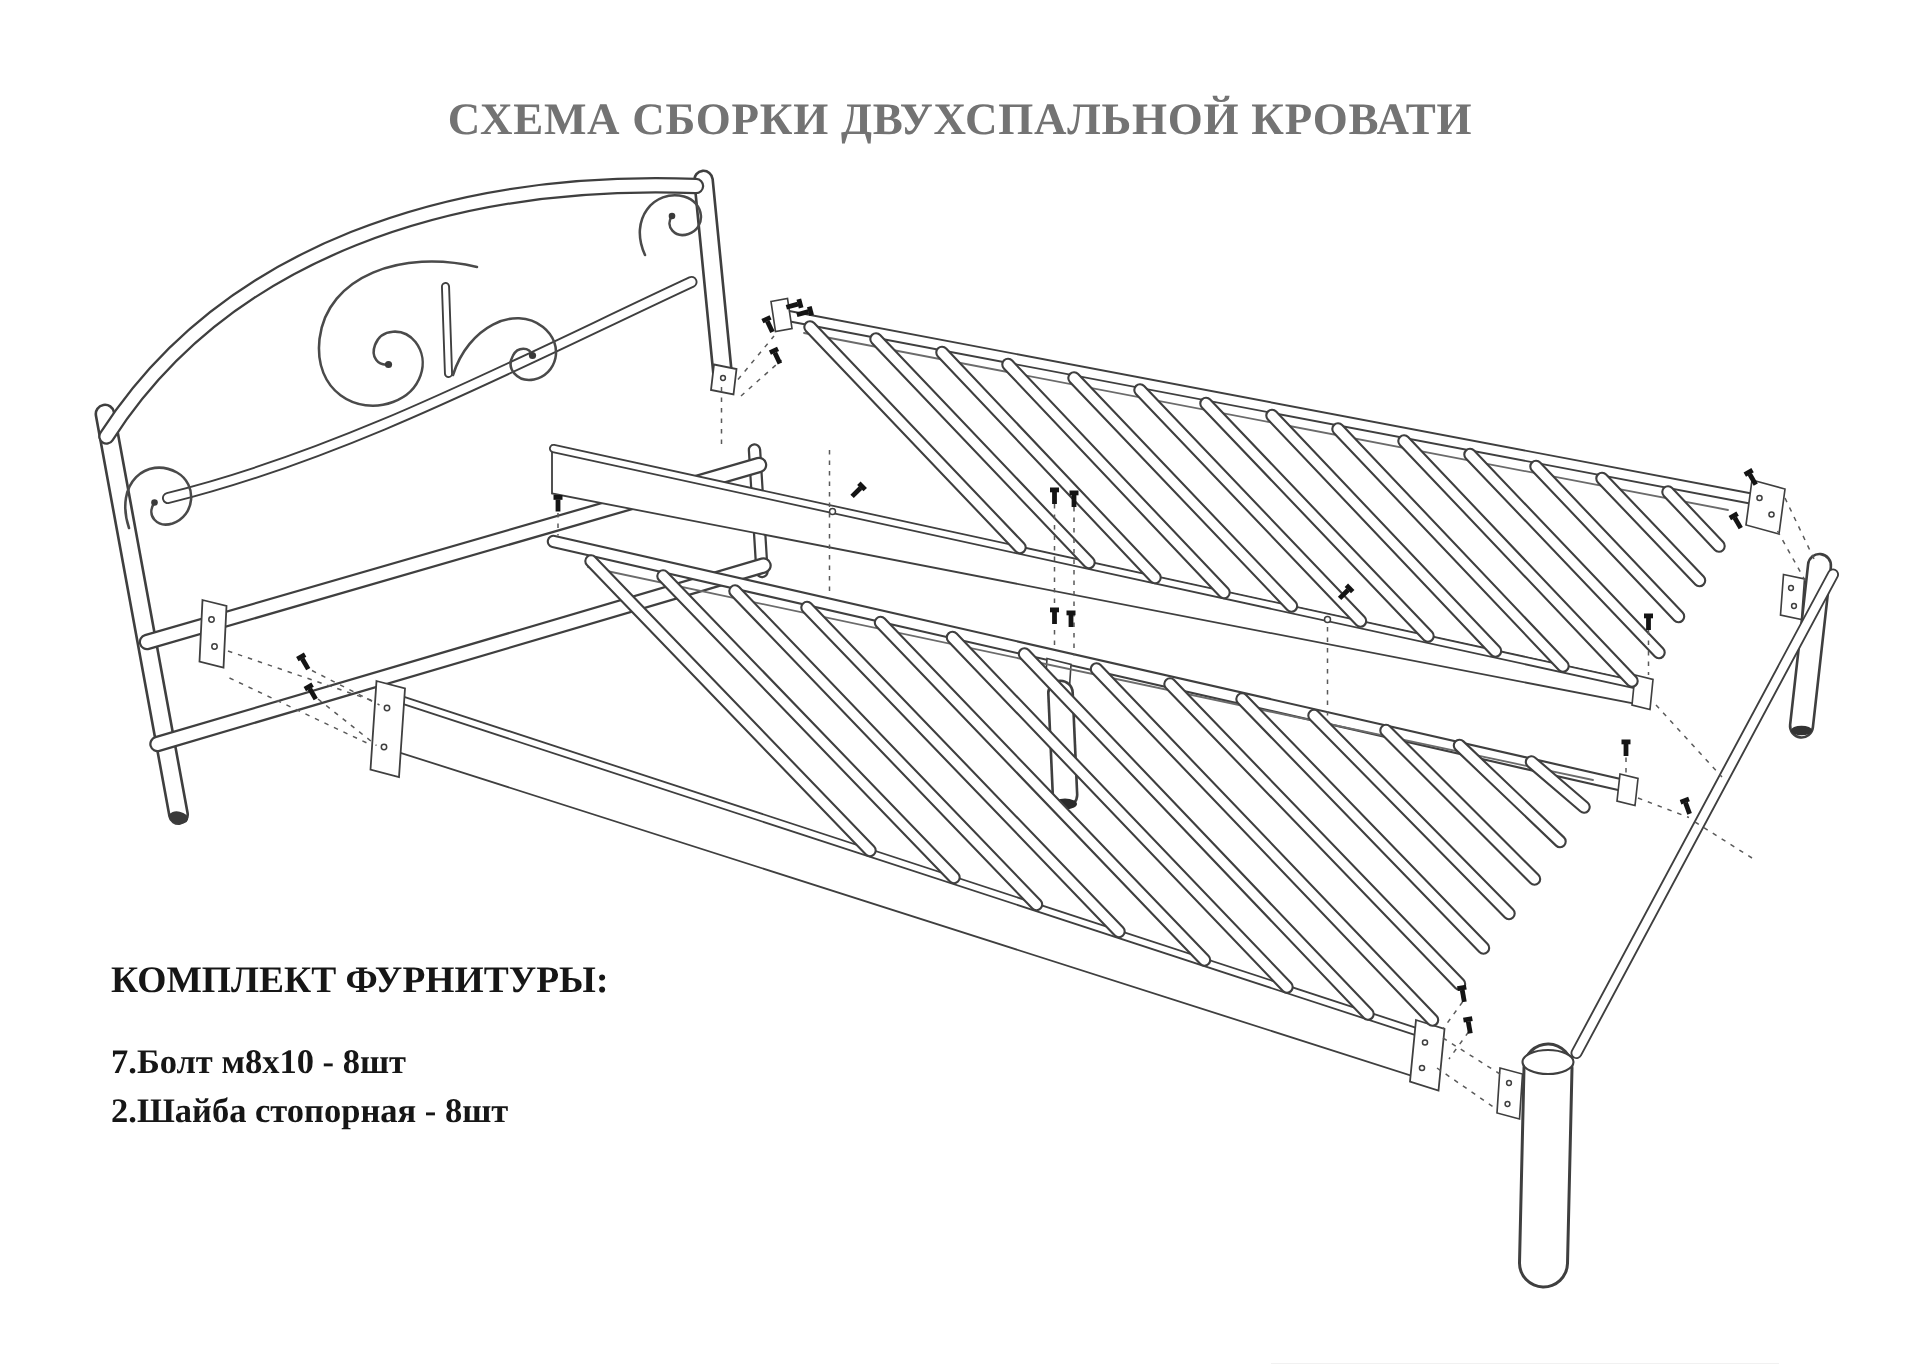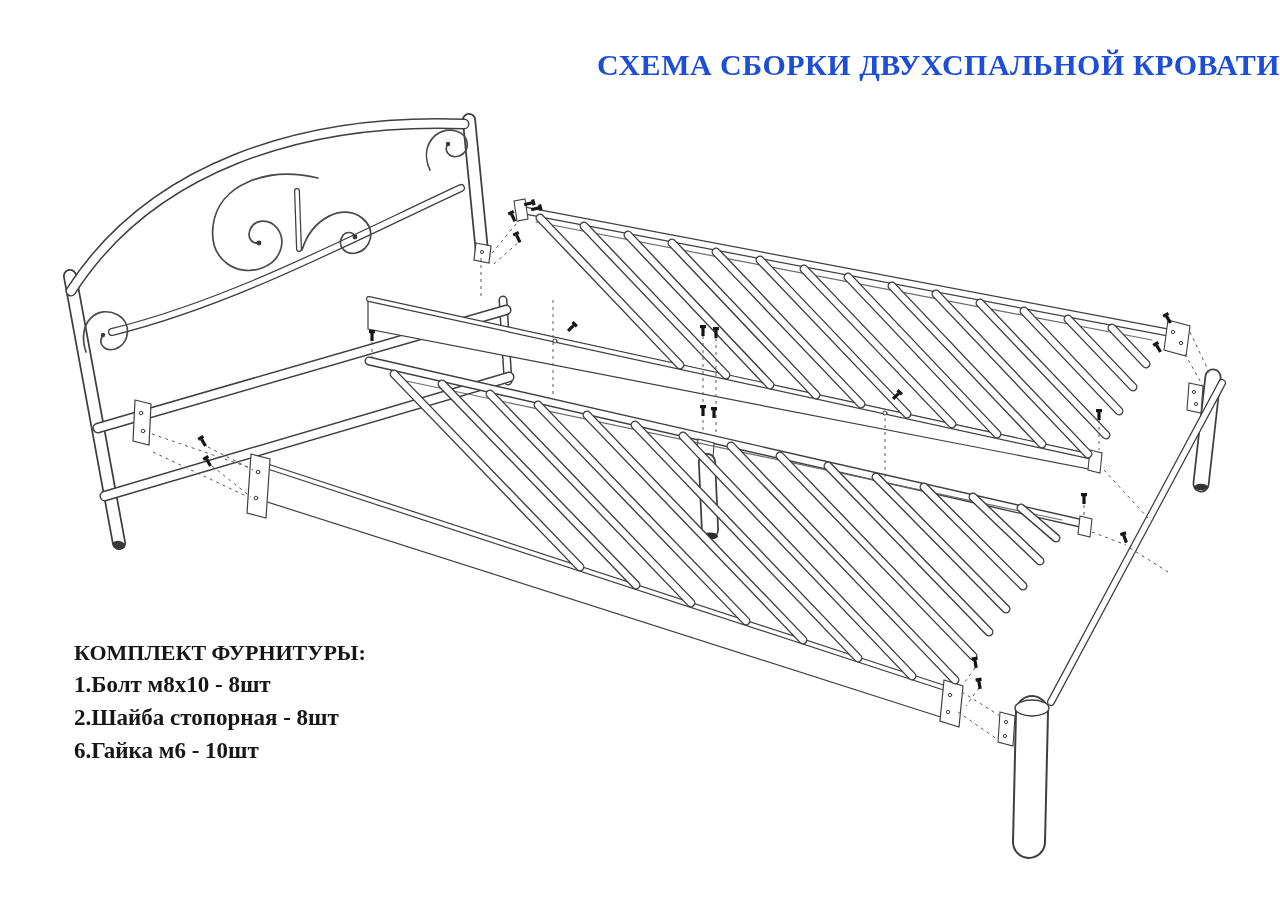--- a/index.html
+++ b/index.html
@@ -7,43 +7,43 @@
     position:relative;
     width:1280px;height:909px;
     margin:0 auto;
     background:#ffffff;
     overflow:hidden;
     font-family:"Liberation Serif", serif;
     color:#111111;
   }
   .title{
     position:absolute;
-    top:48px;left:0;right:0;
+    top:63px;left:0;right:0;
     margin:0;
-    text-align:right;
+    text-align:center;
     font-size:30px;
     font-weight:700;
     letter-spacing:0.5px;
-    color:#1d4ed8;
+    color:#737373;
   }
   .drawing{
     position:absolute;
     top:0;left:0;
     width:1280px;height:909px;
   }
   .parts-list{
     position:absolute;
     left:74px;top:640px;
     width:430px;
     font-weight:700;
     color:#161616;
   }
   .parts-list .header{
-    font-size:22px;
-    margin-bottom:2px;
+    font-size:25px;
+    margin-bottom:23px;
   }
   .parts-list .item{
     font-size:23px;
     line-height:33px;
     white-space:nowrap;
   }
 </style>
 </head>
 <body>
 
@@ -241,18 +241,17 @@
       <use href="#bolt" transform="translate(1167,317) rotate(-30)"></use>
       <use href="#bolt" transform="translate(1157,346) rotate(-30)"></use>
       <use href="#bolt" transform="translate(1099,413)"></use>
       <use href="#bolt" transform="translate(1084,497)"></use>
       <use href="#bolt" transform="translate(1124,536) rotate(-20)"></use>
     </g>
   </svg>
 
   <div class="parts-list">
     <div class="header">КОМПЛЕКТ ФУРНИТУРЫ:</div>
-    <div class="item">1.Болт м8х10 - 8шт</div>
+    <div class="item">7.Болт м8х10 - 8шт</div>
     <div class="item">2.Шайба стопорная - 8шт</div>
-    <div class="item">6.Гайка м6 - 10шт</div>
   </div>
 
 </div>
 
 </body></html>

